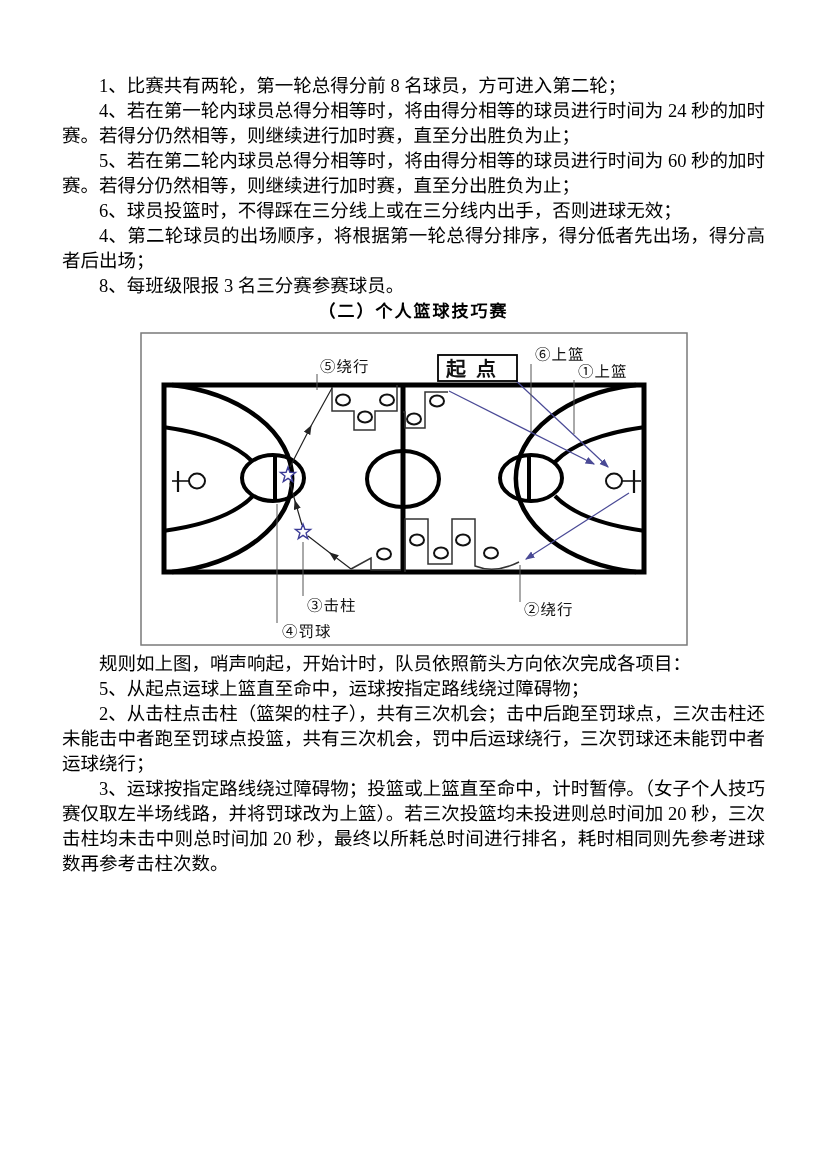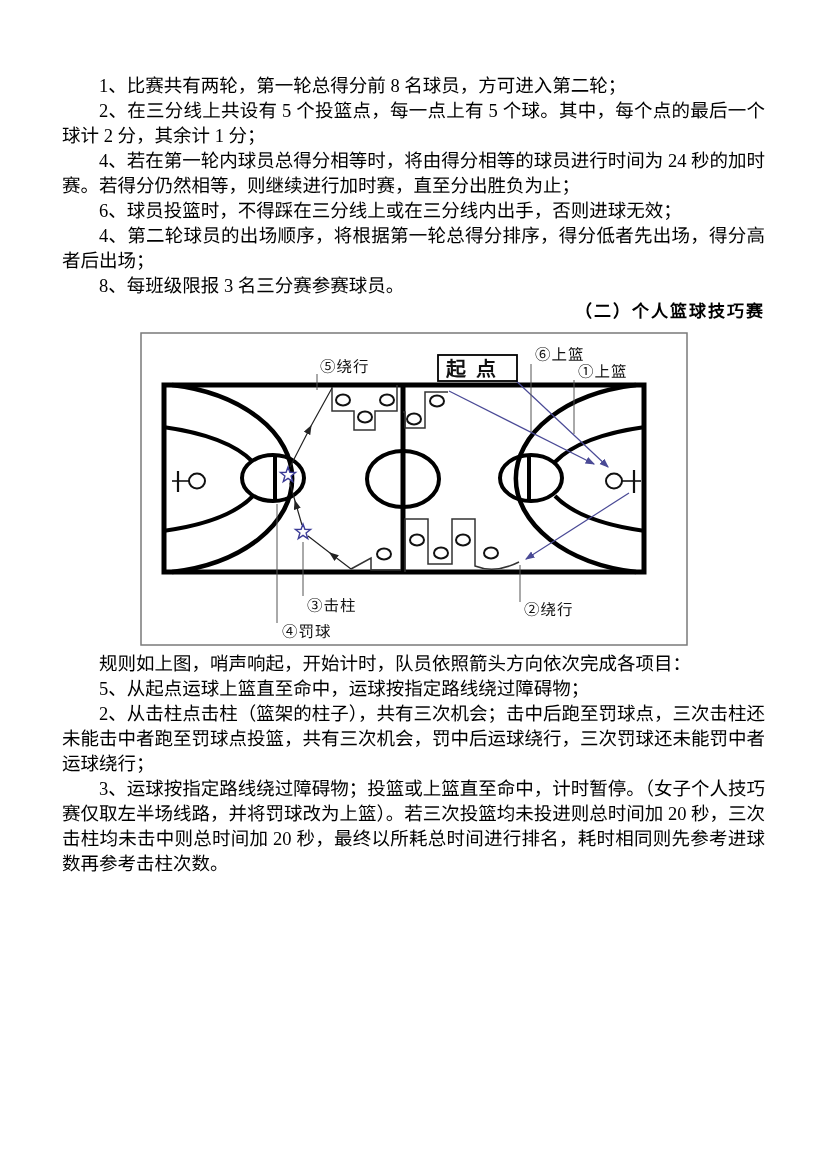--- a/index.html
+++ b/index.html
@@ -12,42 +12,42 @@
     position:absolute;top:0;left:0;width:827px;height:899px;
     box-sizing:border-box;padding:74px 62px 0 62px;background:#fff;
   }
   p.rule{
     margin:0;font-size:18.5px;line-height:25px;
     text-align:justify;text-indent:37px;
     font-family:"Liberation Serif","DejaVu Serif",serif;
   }
   h3.sec-title{
     margin:0;font-size:17px;line-height:25px;font-weight:bold;
-    text-align:right;letter-spacing:2px;
+    text-align:center;letter-spacing:2px;
   }
   .figure-wrap{
     width:548px;height:314px;margin:8px 0 6px 78px;
   }
   svg{display:block;}
   svg text{
     font-family:"Liberation Serif","DejaVu Serif",serif;
     fill:#111;font-size:15.5px;letter-spacing:1px;
   }
   svg text.start-label{
     font-size:20px;letter-spacing:10px;font-weight:bold;
   }
 </style>
 </head>
 <body>
 
 <div class="page">
 
   <p class="rule">1、比赛共有两轮，第一轮总得分前 8 名球员，方可进入第二轮；</p>
-  <p class="rule">2、在三分线上共设有 5 个投篮点，每一点上有 5 个球。其中，每个点的最后一个球计 2 分，其余计 1 分；</p>
   <p class="rule">4、若在第一轮内球员总得分相等时，将由得分相等的球员进行时间为 24 秒的加时赛。若得分仍然相等，则继续进行加时赛，直至分出胜负为止；</p>
+  <p class="rule">5、若在第二轮内球员总得分相等时，将由得分相等的球员进行时间为 60 秒的加时赛。若得分仍然相等，则继续进行加时赛，直至分出胜负为止；</p>
   <p class="rule">6、球员投篮时，不得踩在三分线上或在三分线内出手，否则进球无效；</p>
   <p class="rule">4、第二轮球员的出场顺序，将根据第一轮总得分排序，得分低者先出场，得分高者后出场；</p>
   <p class="rule">8、每班级限报 3 名三分赛参赛球员。</p>
 
   <h3 class="sec-title">（二）个人篮球技巧赛</h3>
 
   <div class="figure-wrap">
     <svg width="548" height="314" viewBox="140 408 548 314">
       <defs>
         <marker id="ah-k" markerWidth="9" markerHeight="7" refX="7" refY="3" orient="auto">

